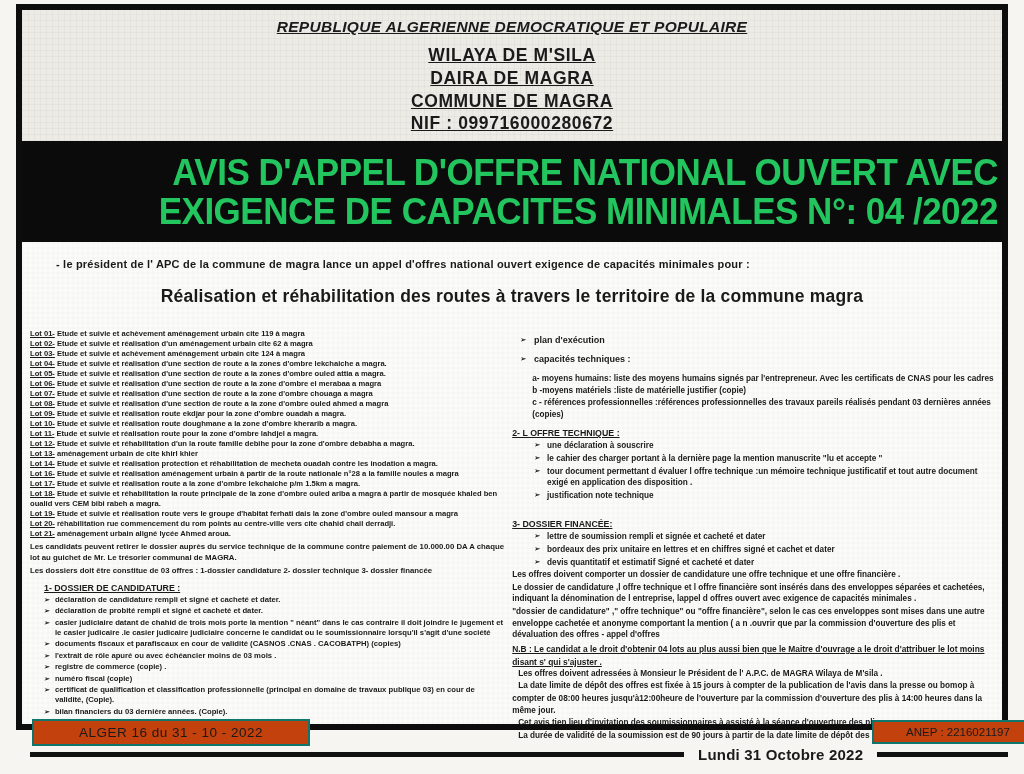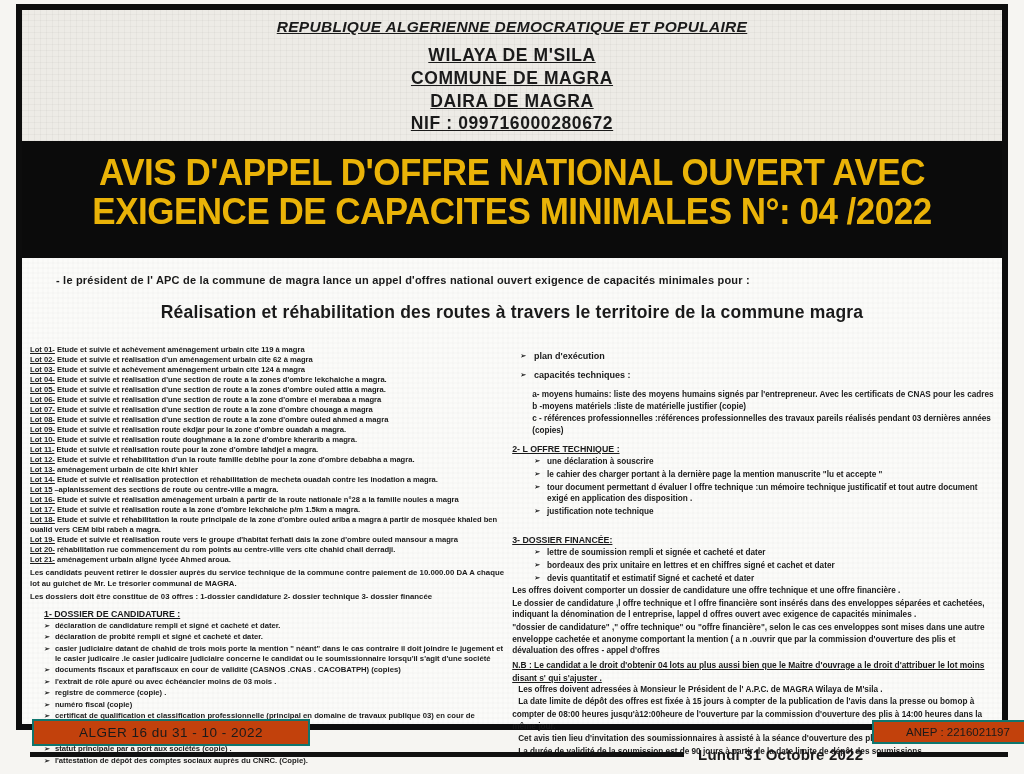--- a/index.html
+++ b/index.html
@@ -28,22 +28,22 @@
   }
   .republic-line{
     font-style:italic; font-weight:bold; font-size:15.5px;
     text-decoration:underline; letter-spacing:0.3px; margin-bottom:8px;
   }
   .org-line{
     font-weight:bold; font-size:17.5px; text-decoration:underline;
     letter-spacing:0.6px; line-height:1.3;
   }
   .notice-banner{
-    background:#0b0b0b; color:#eab308; text-align:center;
-    padding:12px 4px 28px; line-height:1.1;
+    background:#0b0b0b; color:#22c55e; text-align:right;
+    padding:12px 4px 12px; line-height:1.1;
   }
   .banner-line{
     font-weight:bold; font-size:35px; letter-spacing:-0.5px;
     transform:scaleY(1.08); transform-origin:center;
   }
   .intro-line{
     font-weight:bold; font-size:11px; letter-spacing:0.2px;
     padding:16px 30px 0 34px;
   }
   .project-title{
@@ -109,22 +109,22 @@
   .date-text{ font-weight:bold; font-size:15px; letter-spacing:0.2px; flex:0 0 auto; }
 </style>
 </head>
 <body>
 
 <div class="page-frame">
 
   <div class="doc-header">
     <div class="republic-line">REPUBLIQUE ALGERIENNE DEMOCRATIQUE ET POPULAIRE</div>
     <div class="org-line">WILAYA DE M'SILA</div>
+    <div class="org-line">DAIRA DE MAGRA</div>
     <div class="org-line">COMMUNE DE MAGRA</div>
-    <div class="org-line">DAIRA DE MAGRA</div>
     <div class="org-line">NIF : 099716000280672</div>
   </div>
 
   <div class="notice-banner">
     <div class="banner-line">AVIS D'APPEL D'OFFRE NATIONAL OUVERT AVEC</div>
     <div class="banner-line">EXIGENCE DE CAPACITES MINIMALES N°: 04 /2022</div>
   </div>
 
   <div class="intro-line">- le  président de l' APC de la commune de magra lance un appel d'offres national ouvert exigence de  capacités minimales   pour :</div>
 
@@ -157,21 +157,20 @@
           <div class="lot-line"><span class="lot-num">Lot 10-</span><span>Etude et suivie et réalisation route doughmane  a la  zone d'ombre kherarib a magra.</span></div>
 
           <div class="lot-line"><span class="lot-num">Lot 11-</span><span>Etude et suivie et réalisation route pour la  zone d'ombre lahdjel a magra.</span></div>
 
           <div class="lot-line"><span class="lot-num">Lot 12-</span><span>Etude et suivie et réhabilitation  d'un la route famille debihe pour la zone d'ombre debabha  a magra.</span></div>
 
           <div class="lot-line"><span class="lot-num">Lot 13-</span><span>aménagement urbain de cite khirl khier</span></div>
 
           <div class="lot-line"><span class="lot-num">Lot 14-</span><span>Etude et suivie et réalisation protection et réhabilitation de mecheta ouadah contre les inodation a magra.</span></div>
 
-          <div class="lot-line"><span class="lot-num">Lot 15</span><span>–aplanissement des sections de route ou  centre-ville a magra.</span></div>
 
           <div class="lot-line"><span class="lot-num">Lot 16-</span><span>Etude et suivie et réalisation aménagement urbain à partir de la route nationale n°28 a la famille noules a magra</span></div>
 
           <div class="lot-line"><span class="lot-num">Lot 17-</span><span>Etude et suivie et réalisation route a  la zone d'ombre  lekchaiche  p/m 1.5km a magra.</span></div>
 
           <div class="lot-line"><span class="lot-num">Lot 18-</span><span>Etude et suivie et réhabilitation la route principale de  la  zone d'ombre ouled ariba a magra à partir de mosquée khaled ben oualid vers CEM  bibi rabeh a magra.</span></div>
 
           <div class="lot-line"><span class="lot-num">Lot 19-</span><span>Etude et suivie et réalisation route vers le groupe d'habitat  ferhati dais la  zone d'ombre ouled mansour  a magra</span></div>
 
           <div class="lot-line"><span class="lot-num">Lot 20-</span><span>réhabilitation rue commencement du rom points au centre-ville vers cite chahid chail derradji.</span></div>

